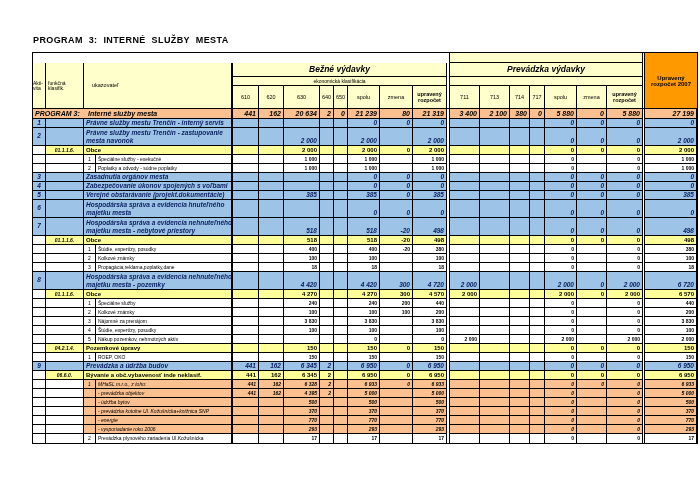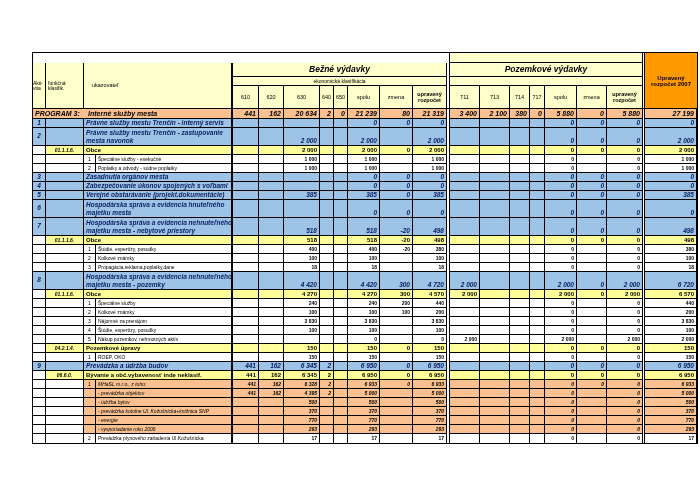--- a/index.html
+++ b/index.html
@@ -47,38 +47,39 @@
   .kap{grid-column:14/21;grid-row:2;font-size:8.5px;font-weight:bold;font-style:italic;justify-content:center;}
   .ekon{grid-column:5/13;grid-row:3;font-size:5px;justify-content:center;}
   .kape{grid-column:14/21;grid-row:3;}
   .codeh{grid-row:4;border-bottom:0;font-size:5.5px;justify-content:center;text-align:center;line-height:1.15;}
   .codeh.bold{font-weight:bold;}
 </style>
 </head>
 <body>
 
 <div class="page">
+  <div class="title">PROGRAM 3:  INTERNÉ  SLUŽBY  MESTA</div>
 
   <div class="tbl">
     <div class="grid hgrid">
       <div class="c hY bannerK"></div>
       <div class="c hgapA"></div>
       <div class="c hgapB"></div>
       <div class="c orangeH">Upravený rozpočet 2007</div>
 
       <div class="c hY akti">
           <div>Akti-vita</div>
         </div>
       <div class="c hY funkc">
           <div>funkčná klasifik.</div>
         </div>
       <div class="c hY ukaz">ukazovateľ</div>
 
       <div class="c hY bezne">Bežné výdavky</div>
-      <div class="c hY kap">Pozemkové výdavky</div>
+      <div class="c hY kap">Prevádzka výdavky</div>
       <div class="c hY ekon">ekonomická klasifikácia</div>
       <div class="c hY kape"></div>
 
       <div class="c hY codeh" style="grid-column:5">610</div>
       <div class="c hY codeh" style="grid-column:6">620</div>
       <div class="c hY codeh" style="grid-column:7">630</div>
       <div class="c hY codeh" style="grid-column:8">640</div>
       <div class="c hY codeh" style="grid-column:9">650</div>
       <div class="c hY codeh" style="grid-column:10">spolu</div>
       <div class="c hY codeh" style="grid-column:11">zmena</div>

